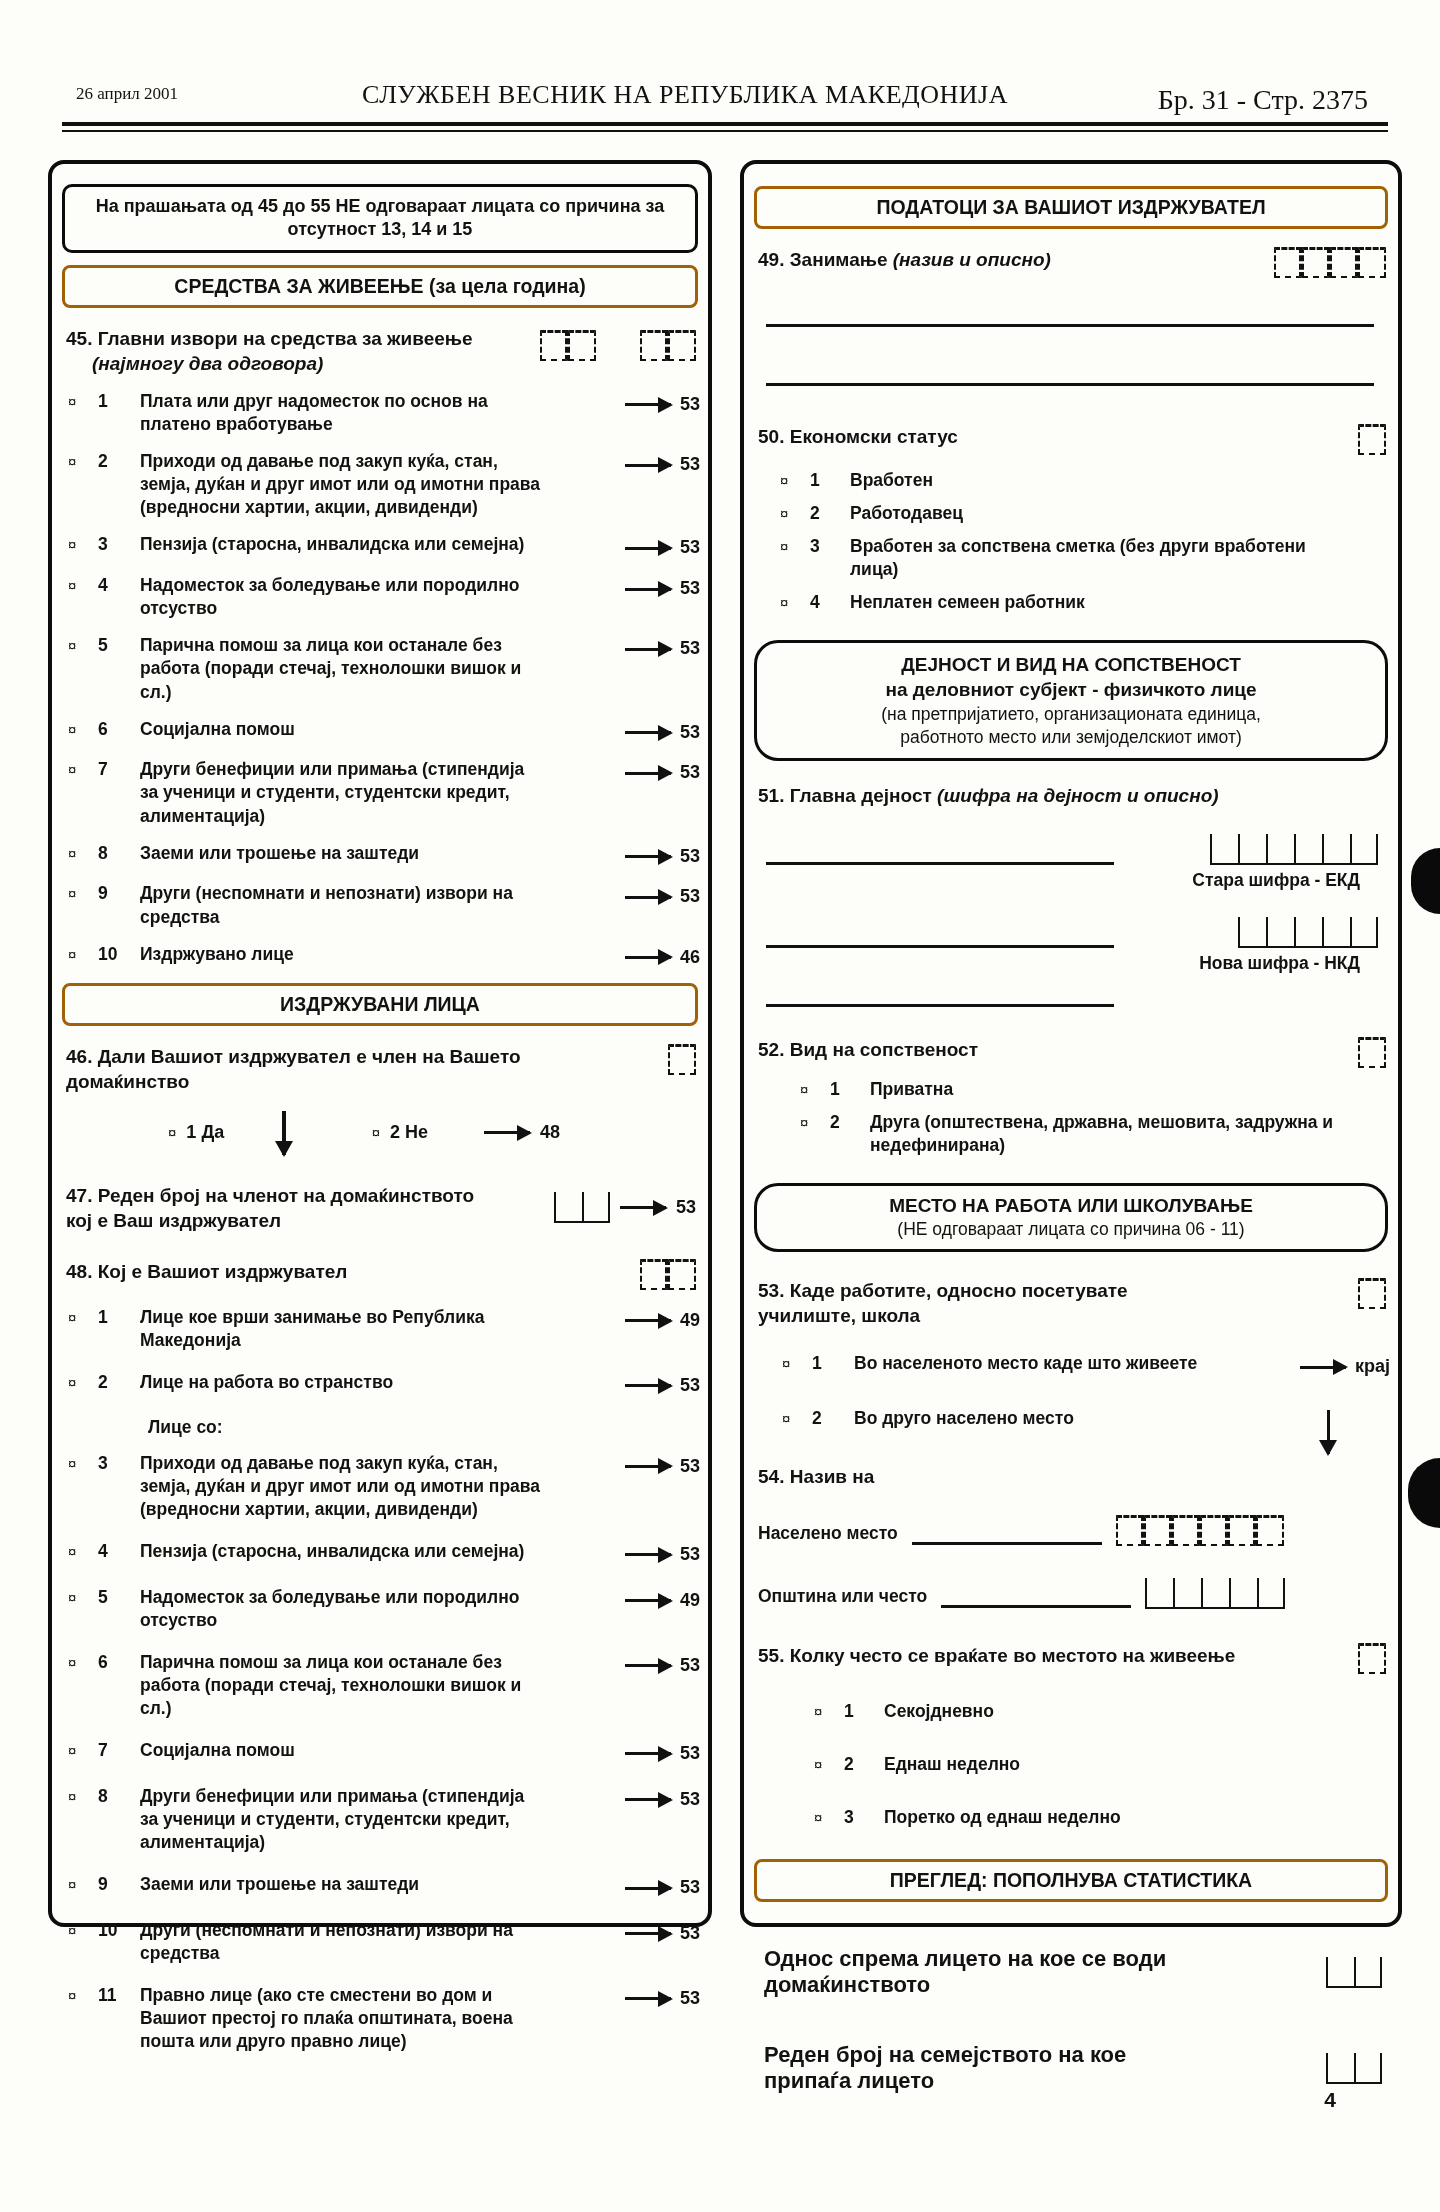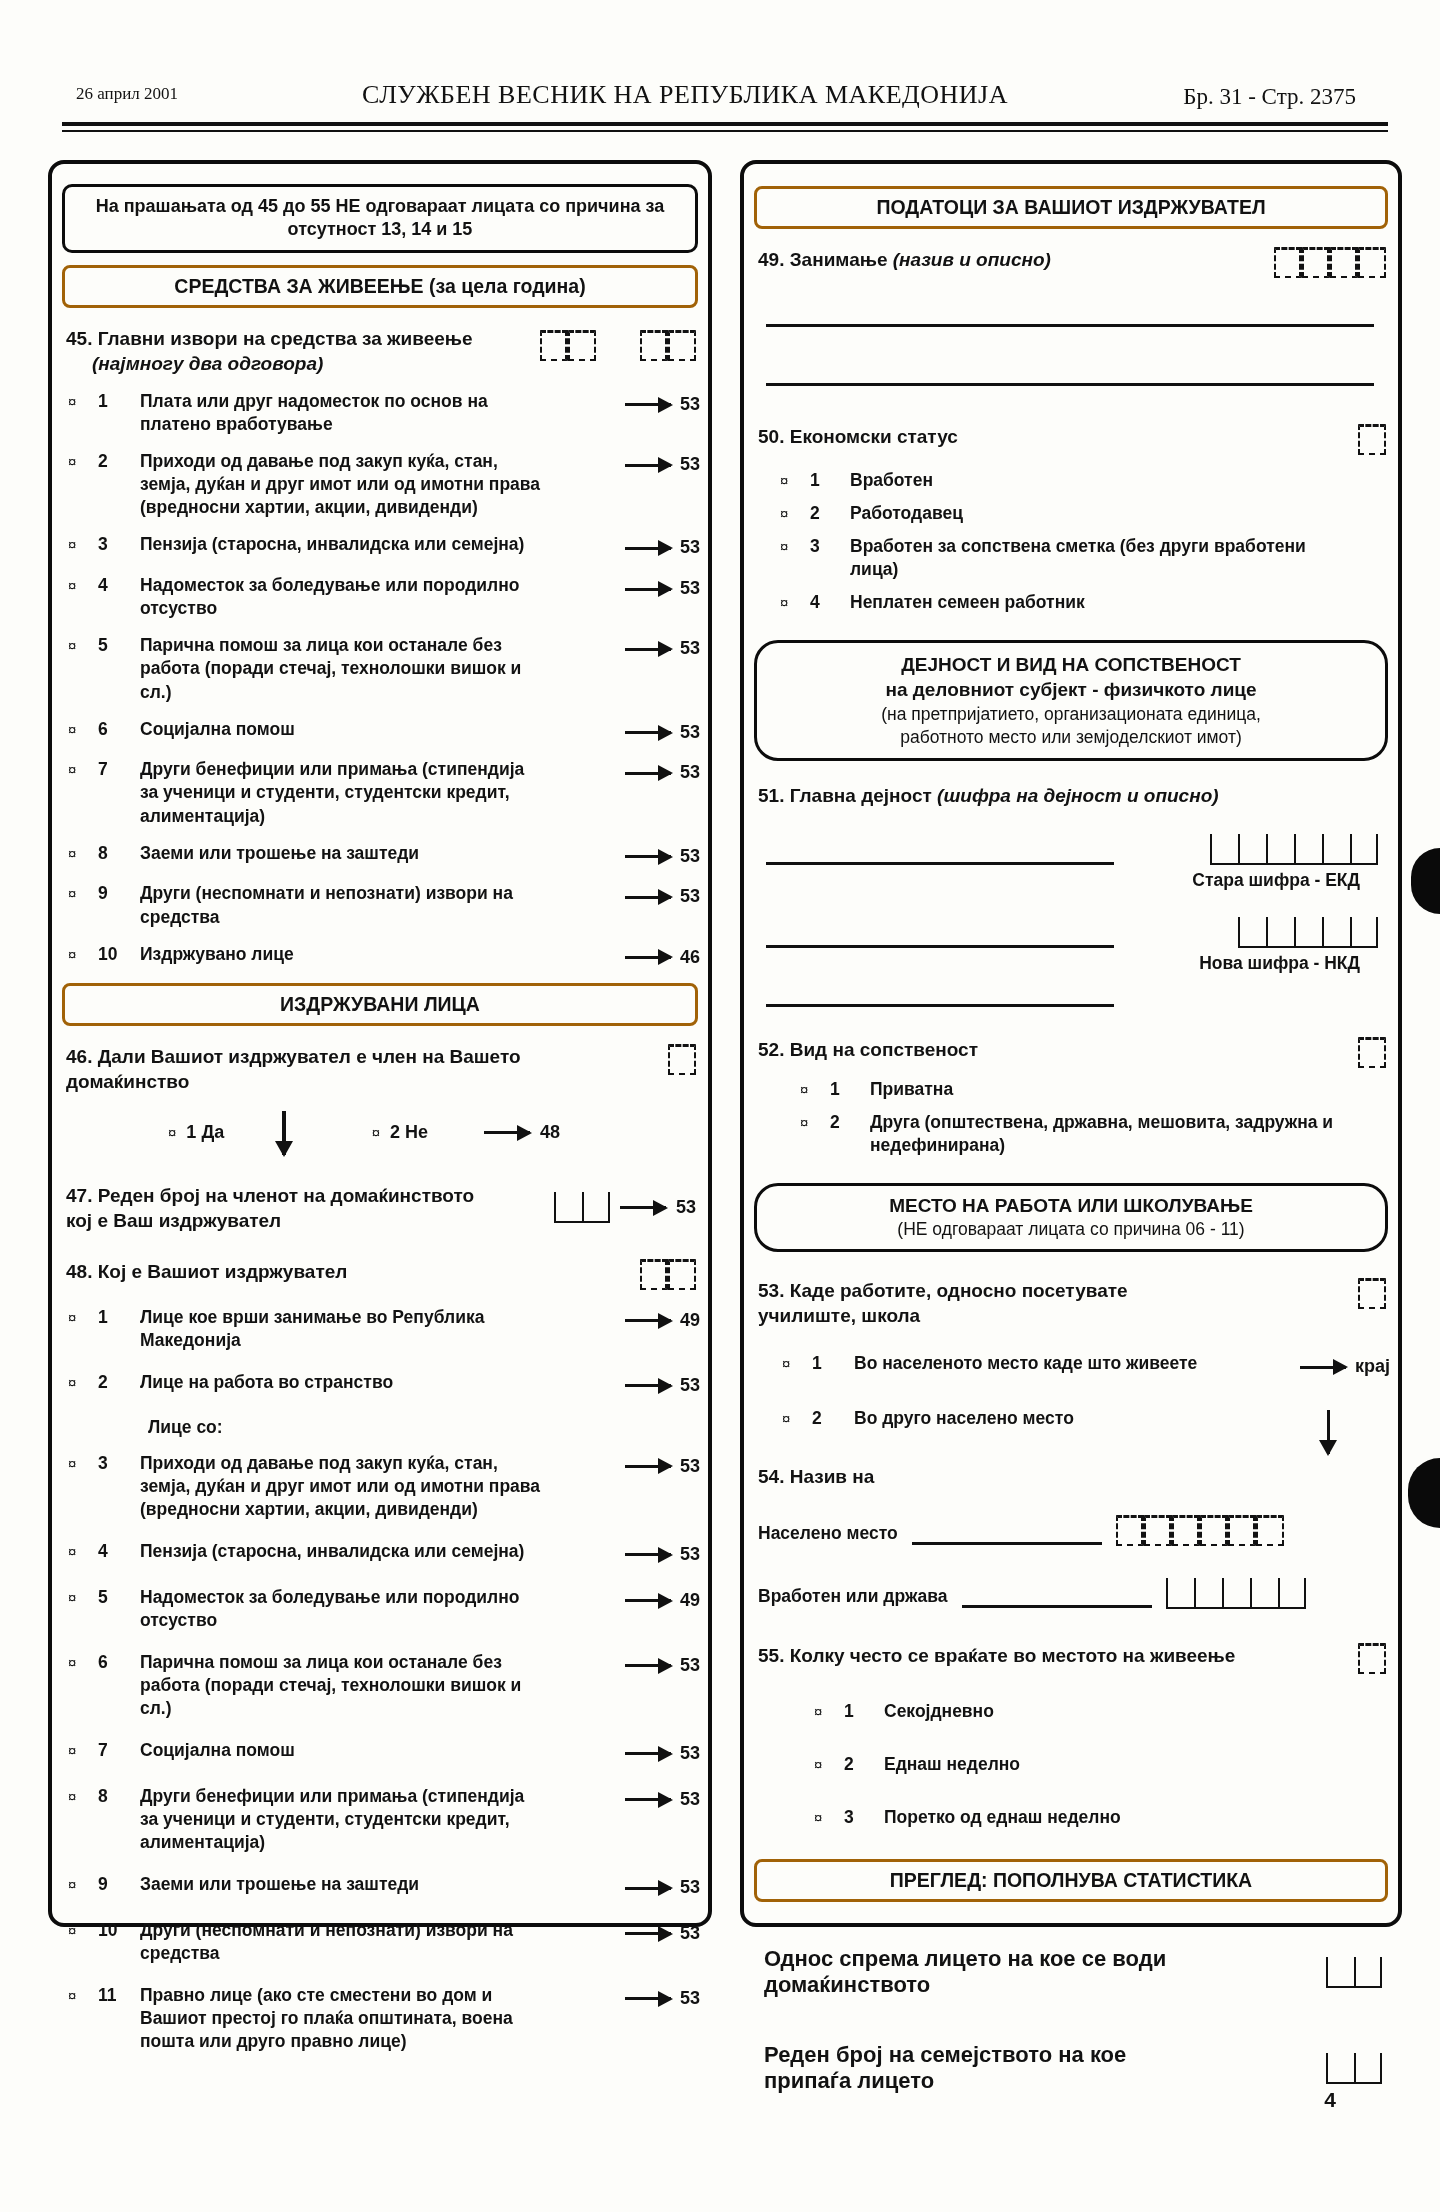--- a/index.html
+++ b/index.html
@@ -7,21 +7,21 @@
     width:1440px; height:2212px; position:relative;
     background:#fdfdfa; color:#121212;
     font-family:"Liberation Sans", sans-serif;
     -webkit-font-smoothing:antialiased;
   }
   .serif { font-family:"Liberation Serif", serif; }
 
   
   .hdr-date   { position:absolute; left:76px;  top:84px;  font-size:17px; }
   .hdr-title  { position:absolute; left:0; right:70px; top:80px; text-align:center; font-size:26px; letter-spacing:.5px; }
-  .hdr-issue  { position:absolute; right:84px; top:84px;  font-size:23px; }
+  .hdr-issue  { position:absolute; right:72px; top:84px;  font-size:28px; }
   .hdr-rule-thick { position:absolute; left:62px; right:52px; top:122px; height:4px; background:#111; }
   .hdr-rule-thin  { position:absolute; left:62px; right:52px; top:130px; height:1.5px; background:#111; }
 
   
   .col { position:absolute; top:160px; height:1767px; border:4.5px solid #0c0c0c; border-radius:16px; box-sizing:border-box; padding:18px 8px; }
   .col-left  { left:48px;  width:664px; }
   .col-right { left:740px; width:662px; }
 
   .notice {
     border:3.5px solid #0c0c0c; border-radius:10px; margin:2px 2px 12px 2px;
@@ -553,21 +553,21 @@
       <div class="comb dashed">
           <div class="cell"></div>
           <div class="cell"></div>
           <div class="cell"></div>
           <div class="cell"></div>
           <div class="cell"></div>
           <div class="cell"></div>
         </div>
     </div>
     <div class="q54row" style="margin-top:32px;">
-      <span class="lbl">Вработен или држава</span>
+      <span class="lbl">Општина или често</span>
       <span class="ansline"></span>
       <div class="comb">
           <div class="cell"></div>
           <div class="cell"></div>
           <div class="cell"></div>
           <div class="cell"></div>
           <div class="cell"></div>
         </div>
     </div>
   </div>

